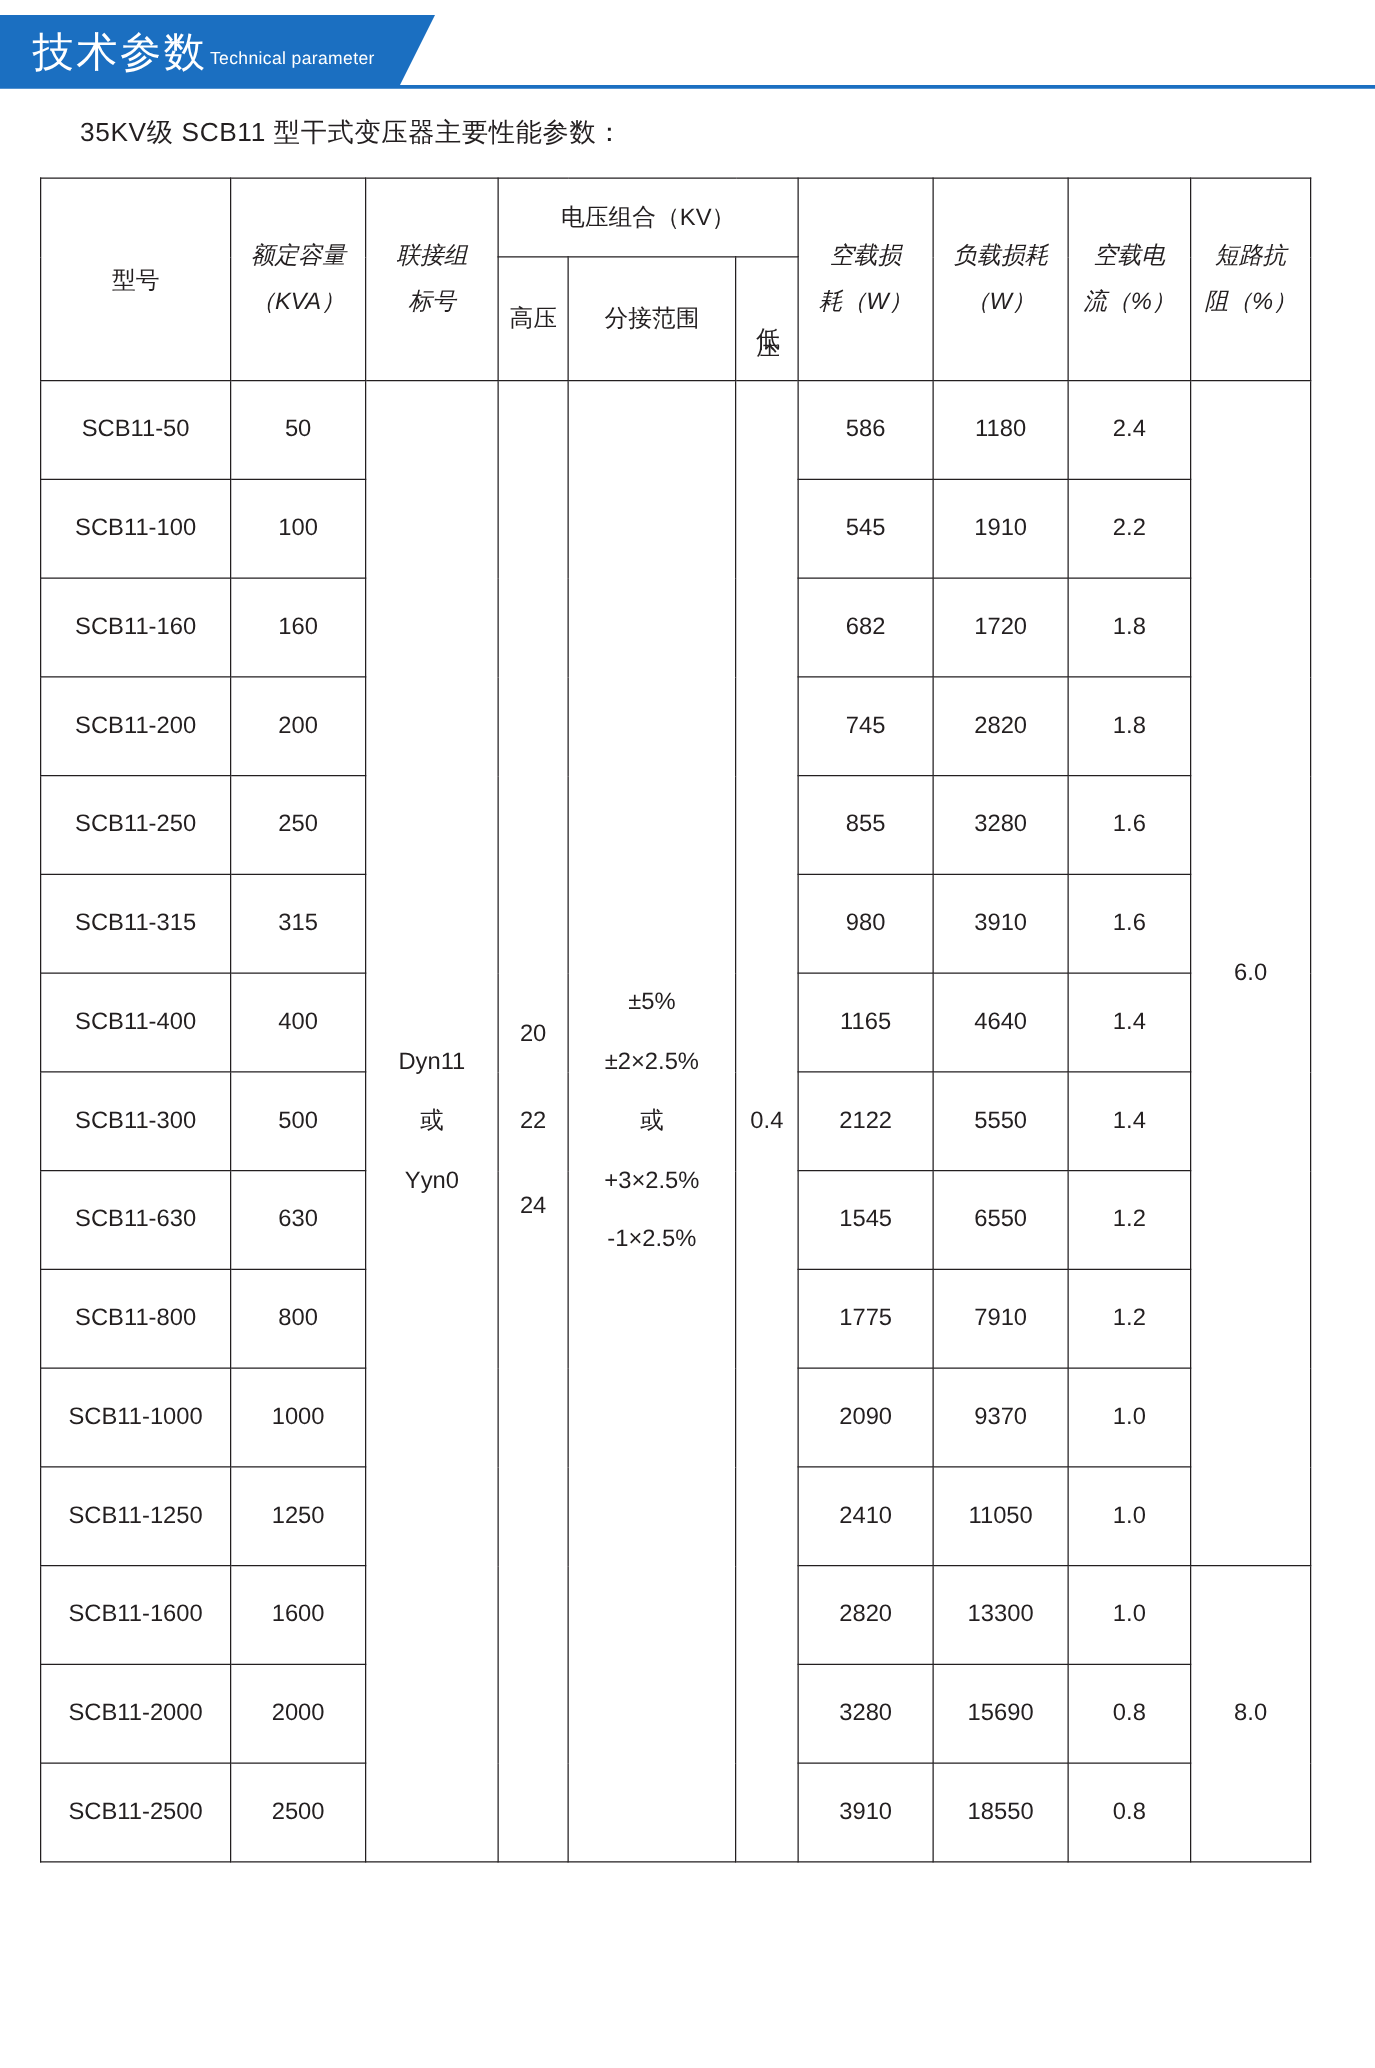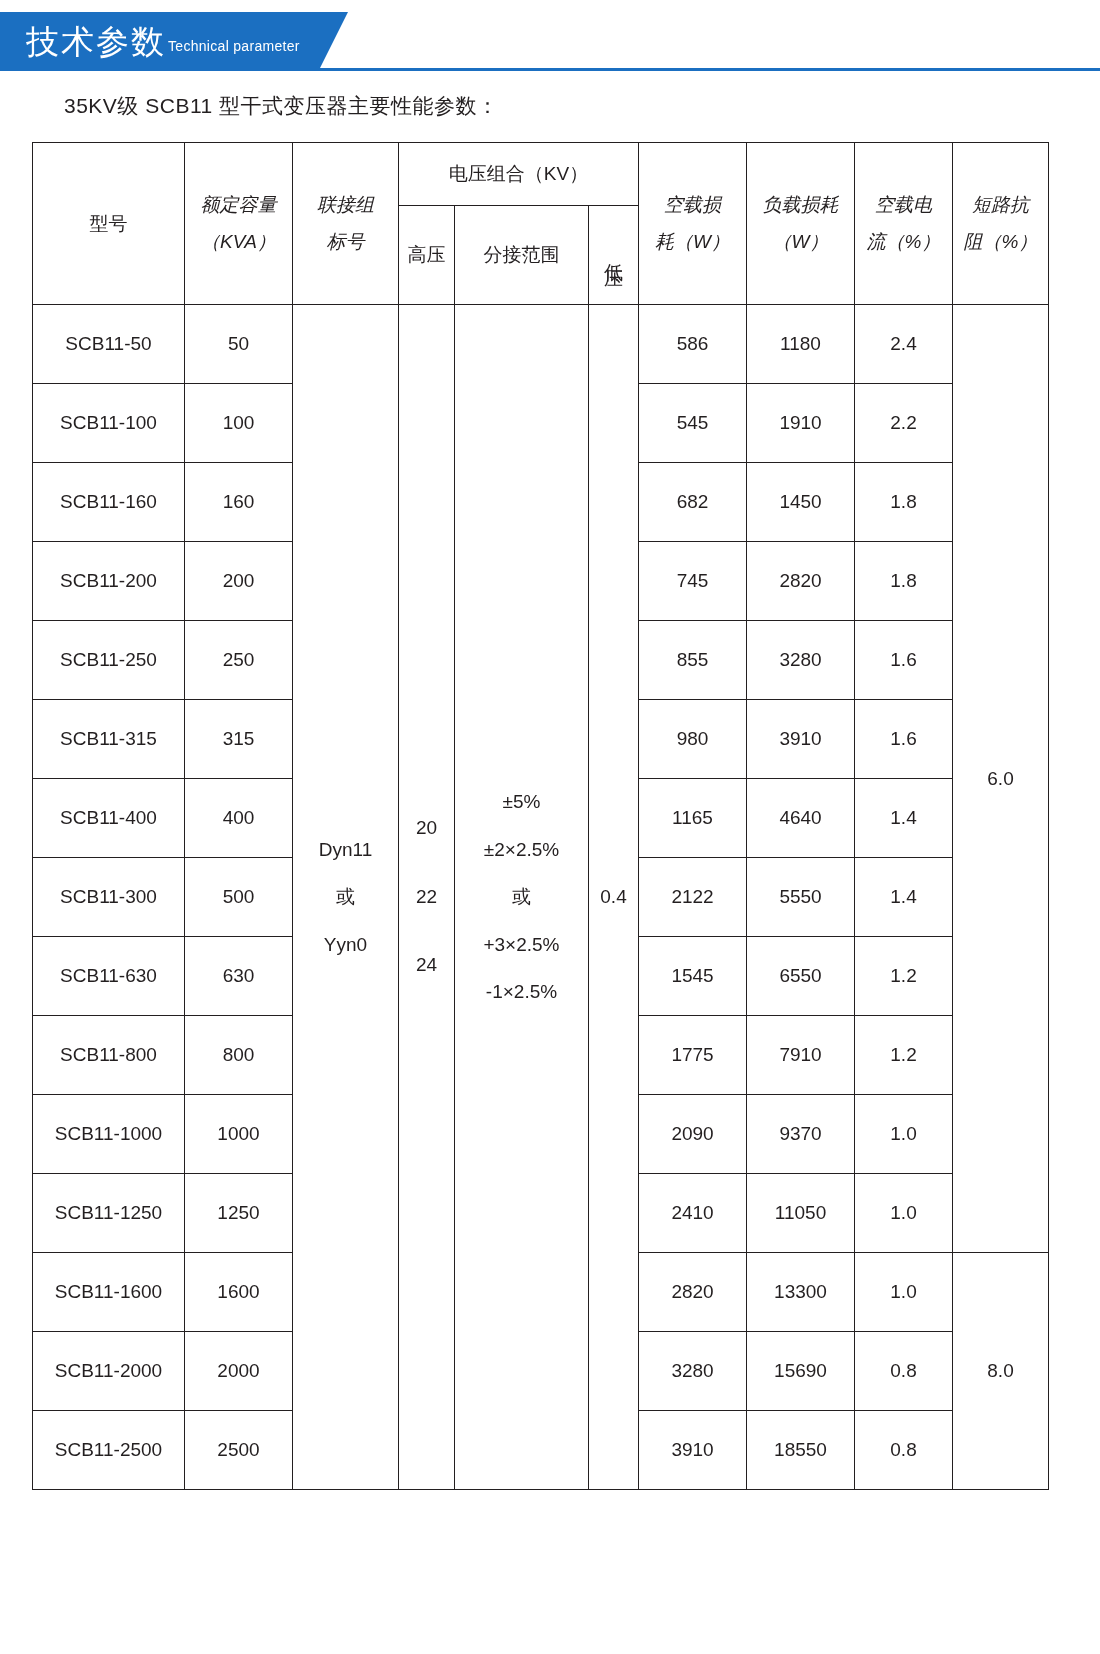--- a/index.html
+++ b/index.html
@@ -241,21 +241,21 @@
         <td>100</td>
         <td>545</td>
         <td>1910</td>
         <td>2.2</td>
       </tr>
 
       <tr>
         <td class="model-cell">SCB11-160</td>
         <td>160</td>
         <td>682</td>
-        <td>1450</td>
+        <td>1720</td>
         <td>1.8</td>
       </tr>
 
       <tr>
         <td class="model-cell">SCB11-200</td>
         <td>200</td>
         <td>745</td>
         <td>2820</td>
         <td>1.8</td>
       </tr>

